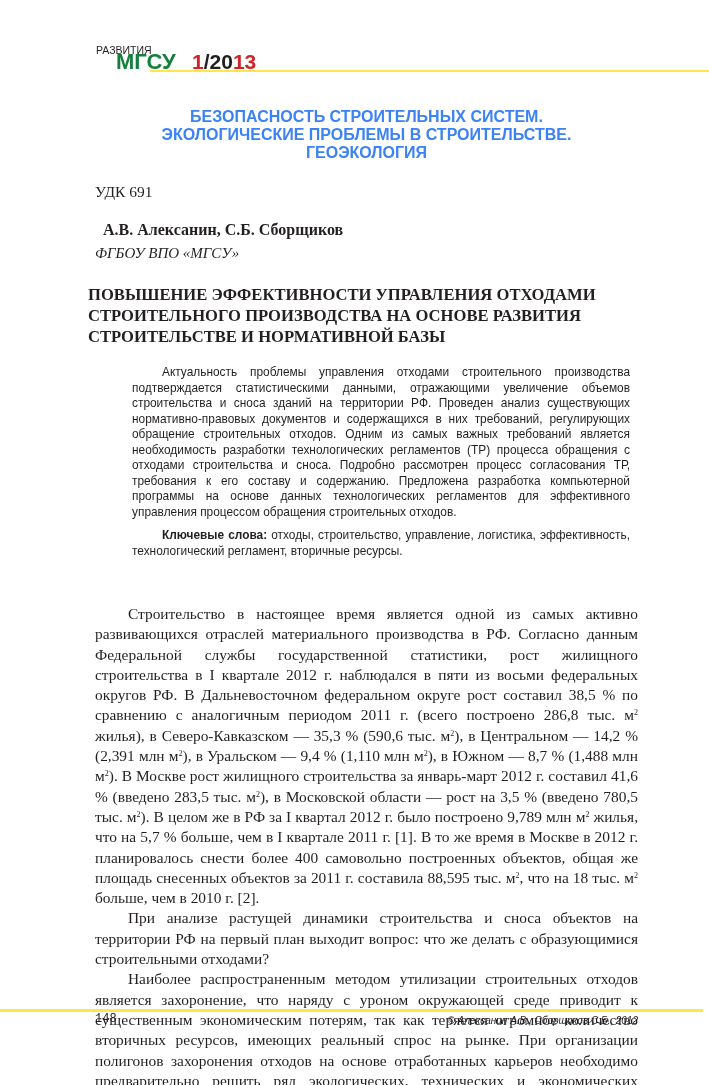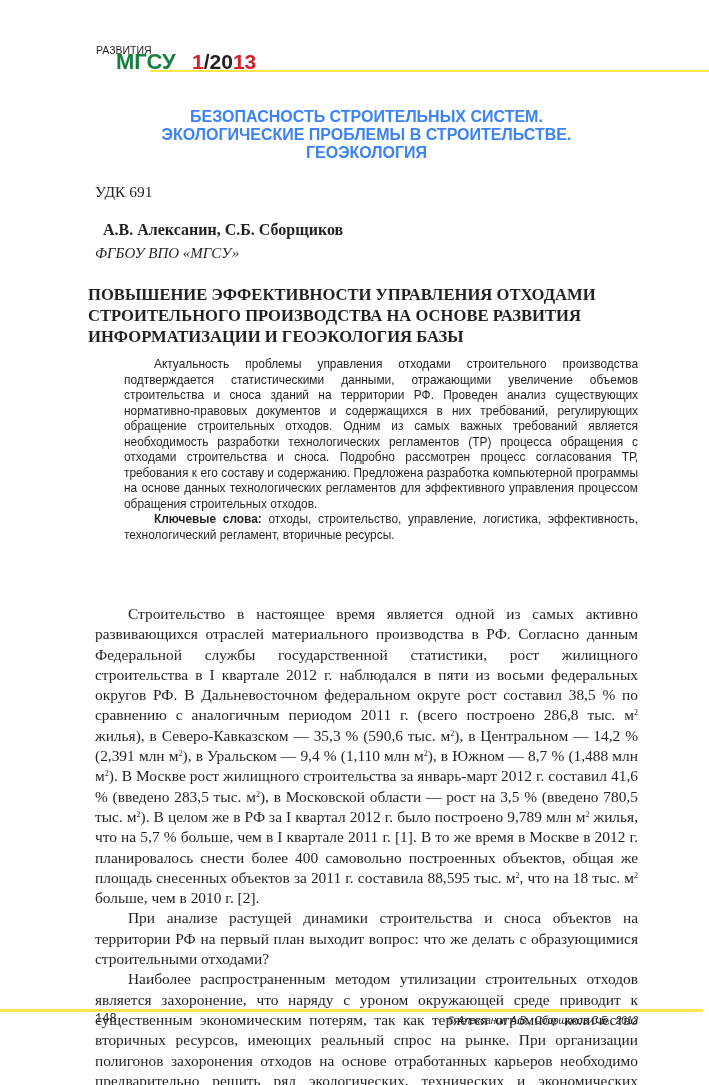--- a/index.html
+++ b/index.html
@@ -9,21 +9,21 @@
   .hdr-line { position: absolute; left: 150px; top: 70px; width: 559px; height: 2px; background: #fde74c; }
   .hdr-issue { position: absolute; left: 192px; top: 50px; font-family: "Liberation Sans", sans-serif; font-weight: bold; font-size: 21px; }
   .hdr-issue .red { color: #d2232a; }
   .hdr-issue .dark { color: #231f20; }
   .section-title { position: absolute; left: 95px; width: 543px; top: 108px; text-align: center; font-family: "Liberation Sans", sans-serif; font-weight: bold; font-size: 16px; line-height: 18px; color: #3b82f6; }
   .udk { position: absolute; left: 95px; top: 183px; font-family: "Liberation Serif", serif; font-size: 15.5px; }
   .authors { position: absolute; left: 95px; top: 221px; font-family: "Liberation Serif", serif; font-weight: bold; font-size: 16px; margin-left: 8px; }
   .affil { position: absolute; left: 95px; top: 245px; font-family: "Liberation Serif", serif; font-style: italic; font-size: 15px; }
   .art-title { position: absolute; left: 88px; width: 557px; top: 284px; text-align: left; font-family: "Liberation Serif", serif; font-weight: bold; font-size: 16.6px; line-height: 21px; }
   .abstract { position: absolute; left: 124px; width: 514px; top: 357px; font-family: "Liberation Sans", sans-serif; font-size: 11.9px; line-height: 15.5px; text-align: justify; }
-  .abstract p { margin: 0; text-indent: 30px; }
+  .abstract p { margin: 8px; text-indent: 30px; }
   .abstract b { font-weight: bold; }
   .body-text { position: absolute; left: 95px; width: 543px; top: 564px; font-family: "Liberation Serif", serif; font-size: 15.4px; line-height: 20.3px; text-align: justify; margin-top: 40px; }
   .body-text p { margin: 0; text-indent: 33px; }
   .body-text sup { font-size: 8px; line-height: 0; vertical-align: 5px; }
   .ftr-line { position: absolute; left: 0; top: 1009px; width: 703px; height: 3px; background: #fde74c; }
   .ftr-page { position: absolute; left: 95px; top: 1012px; font-family: Liberation Mono, monospace; font-size: 12px; }
   .ftr-copy { position: absolute; right: 71px; top: 1015px; font-family: "Liberation Sans", sans-serif; font-style: italic; font-size: 10px; }
 </style>
 </head>
 <body>
@@ -43,21 +43,21 @@
   <div>ГЕОЭКОЛОГИЯ</div>
 </div>
 
 <div class="udk">УДК 691</div>
 <div class="authors">А.В. Алексанин, С.Б. Сборщиков</div>
 <div class="affil">ФГБОУ ВПО «МГСУ»</div>
 
 <div class="art-title">
   <div>ПОВЫШЕНИЕ ЭФФЕКТИВНОСТИ УПРАВЛЕНИЯ ОТХОДАМИ</div>
   <div>СТРОИТЕЛЬНОГО ПРОИЗВОДСТВА НА ОСНОВЕ РАЗВИТИЯ</div>
-  <div>ИНФОРМАТИЗАЦИИ И ГЕОЭКОЛОГИЯ БАЗЫ</div>
+  <div>СТРОИТЕЛЬСТВЕ И НОРМАТИВНОЙ БАЗЫ</div>
 </div>
 
 <div class="abstract">
   <p>Актуальность проблемы управления отходами строительного производства подтверждается статистическими данными, отражающими увеличение объемов строительства и сноса зданий на территории РФ. Проведен анализ существующих нормативно-правовых документов и содержащихся в них требований, регулирующих обращение строительных отходов. Одним из самых важных требований является необходимость разработки технологических регламентов (ТР) процесса обращения с отходами строительства и сноса. Подробно рассмотрен процесс согласования ТР, требования к его составу и содержанию. Предложена разработка компьютерной программы на основе данных технологических регламентов для эффективного управления процессом обращения строительных отходов.</p>
   <p><b>Ключевые слова:</b><span> отходы, строительство, управление, логистика, эффективность, технологический регламент, вторичные ресурсы.</span></p>
 </div>
 
 <div class="body-text">
   <p><span>Строительство в настоящее время является одной из самых активно развивающихся отраслей материального производства в РФ. Согласно данным Федеральной службы государственной статистики, рост жилищного строительства в I квартале 2012 г. наблюдался в пяти из восьми федеральных округов РФ. В Дальневосточном федеральном округе рост составил 38,5 % по сравнению с аналогичным периодом 2011 г. (всего построено 286,8 тыс. м</span><sup>2</sup><span> жилья), в Северо-Кавказском — 35,3 % (590,6 тыс. м</span><sup>2</sup><span>), в Центральном — 14,2 % (2,391 млн м</span><sup>2</sup><span>), в Уральском — 9,4 % (1,110 млн м</span><sup>2</sup><span>), в Южном — 8,7 % (1,488 млн м</span><sup>2</sup><span>). В Москве рост жилищного строительства за январь-март 2012 г. составил 41,6 % (введено 283,5 тыс. м</span><sup>2</sup><span>), в Московской области — рост на 3,5 % (введено 780,5 тыс. м</span><sup>2</sup><span>). В целом же в РФ за I квартал 2012 г. было построено 9,789 млн м</span><sup>2</sup><span> жилья, что на 5,7 % больше, чем в I квартале 2011 г. [1]. В то же время в Москве в 2012 г. планировалось снести более 400 самовольно построенных объектов, общая же площадь снесенных объектов за 2011 г. составила 88,595 тыс. м</span><sup>2</sup><span>, что на 18 тыс. м</span><sup>2</sup><span> больше, чем в 2010 г. [2].</span></p>
   <p>При анализе растущей динамики строительства и сноса объектов на территории РФ на первый план выходит вопрос: что же делать с образующимися строительными отходами?</p>

